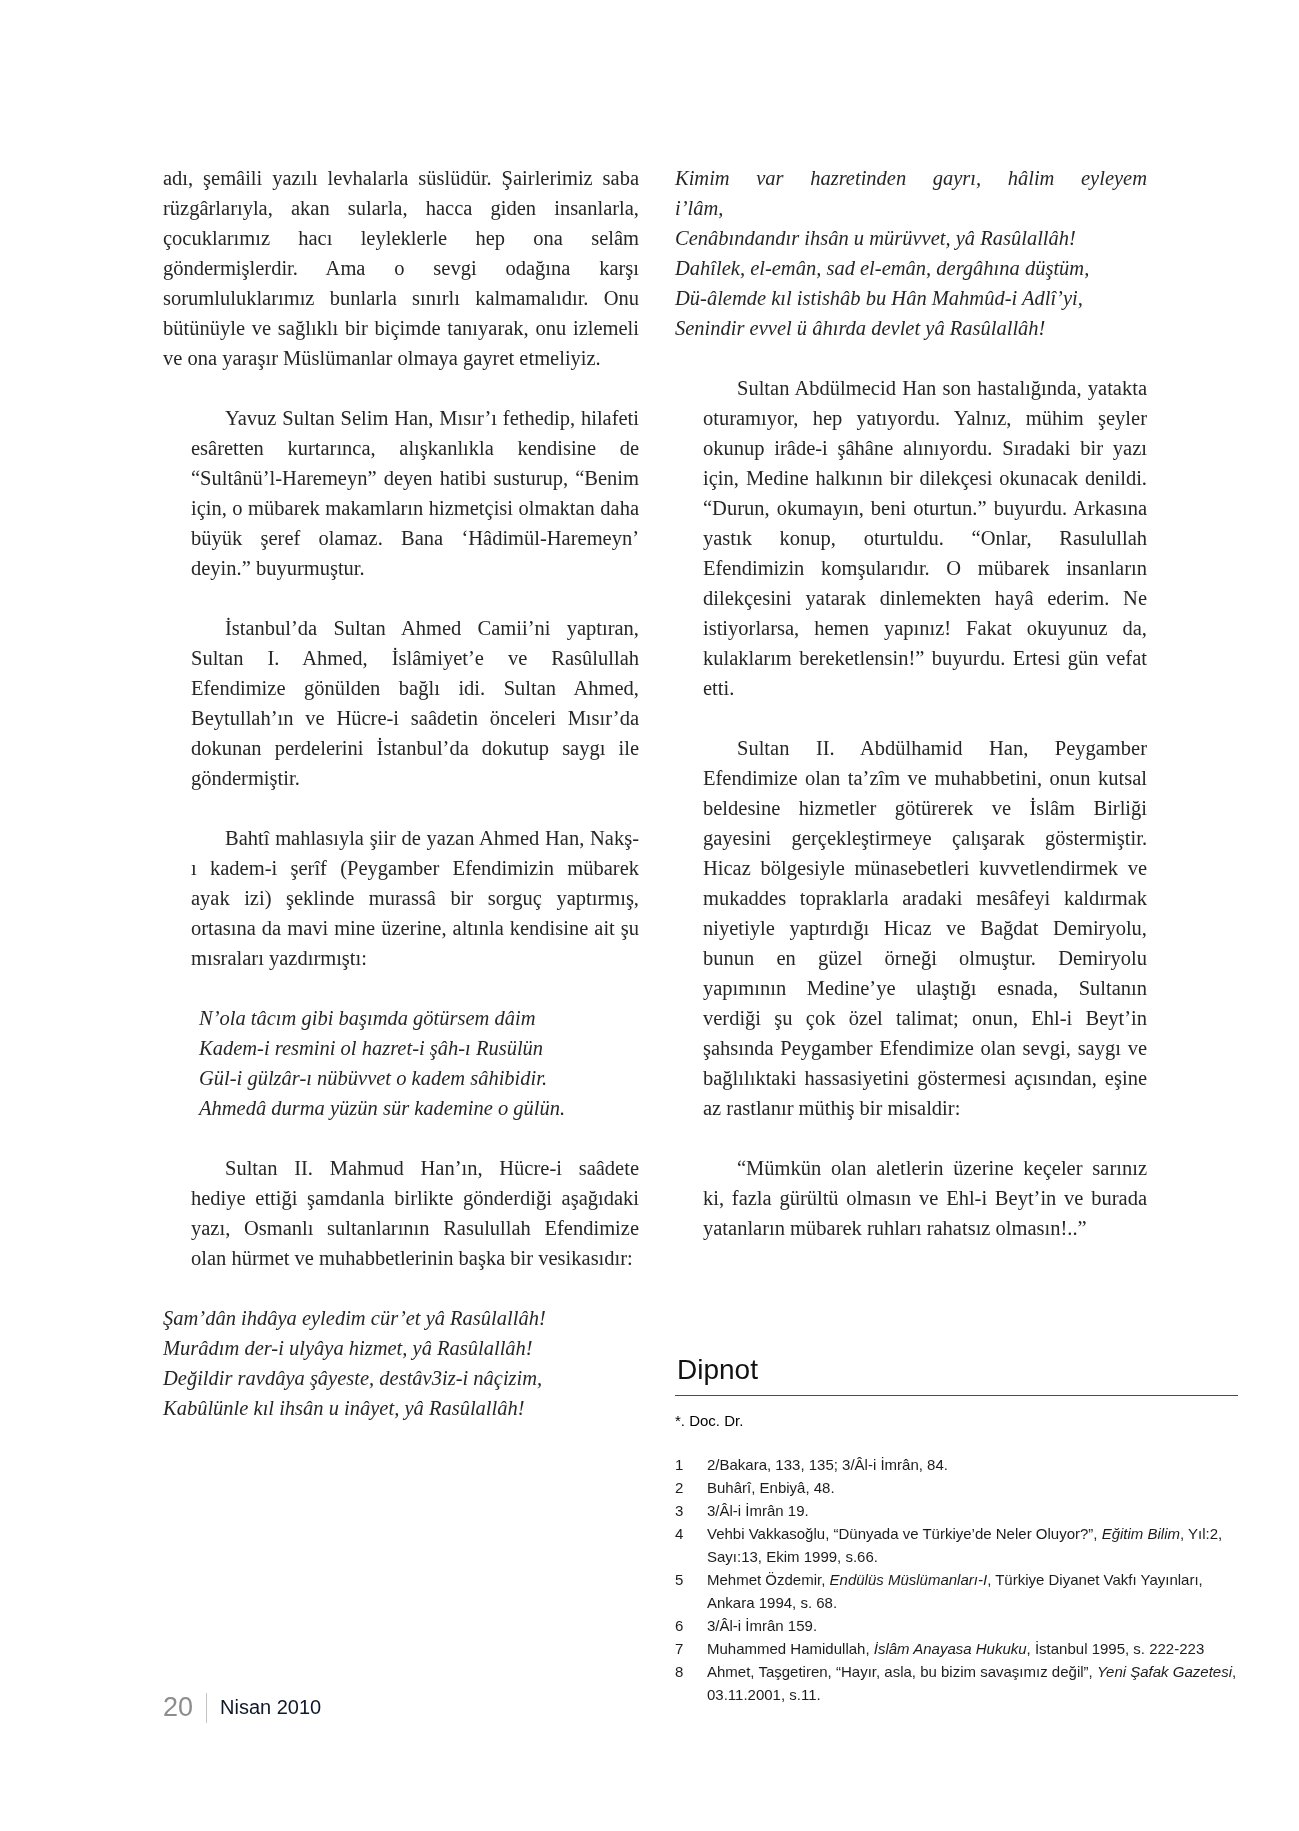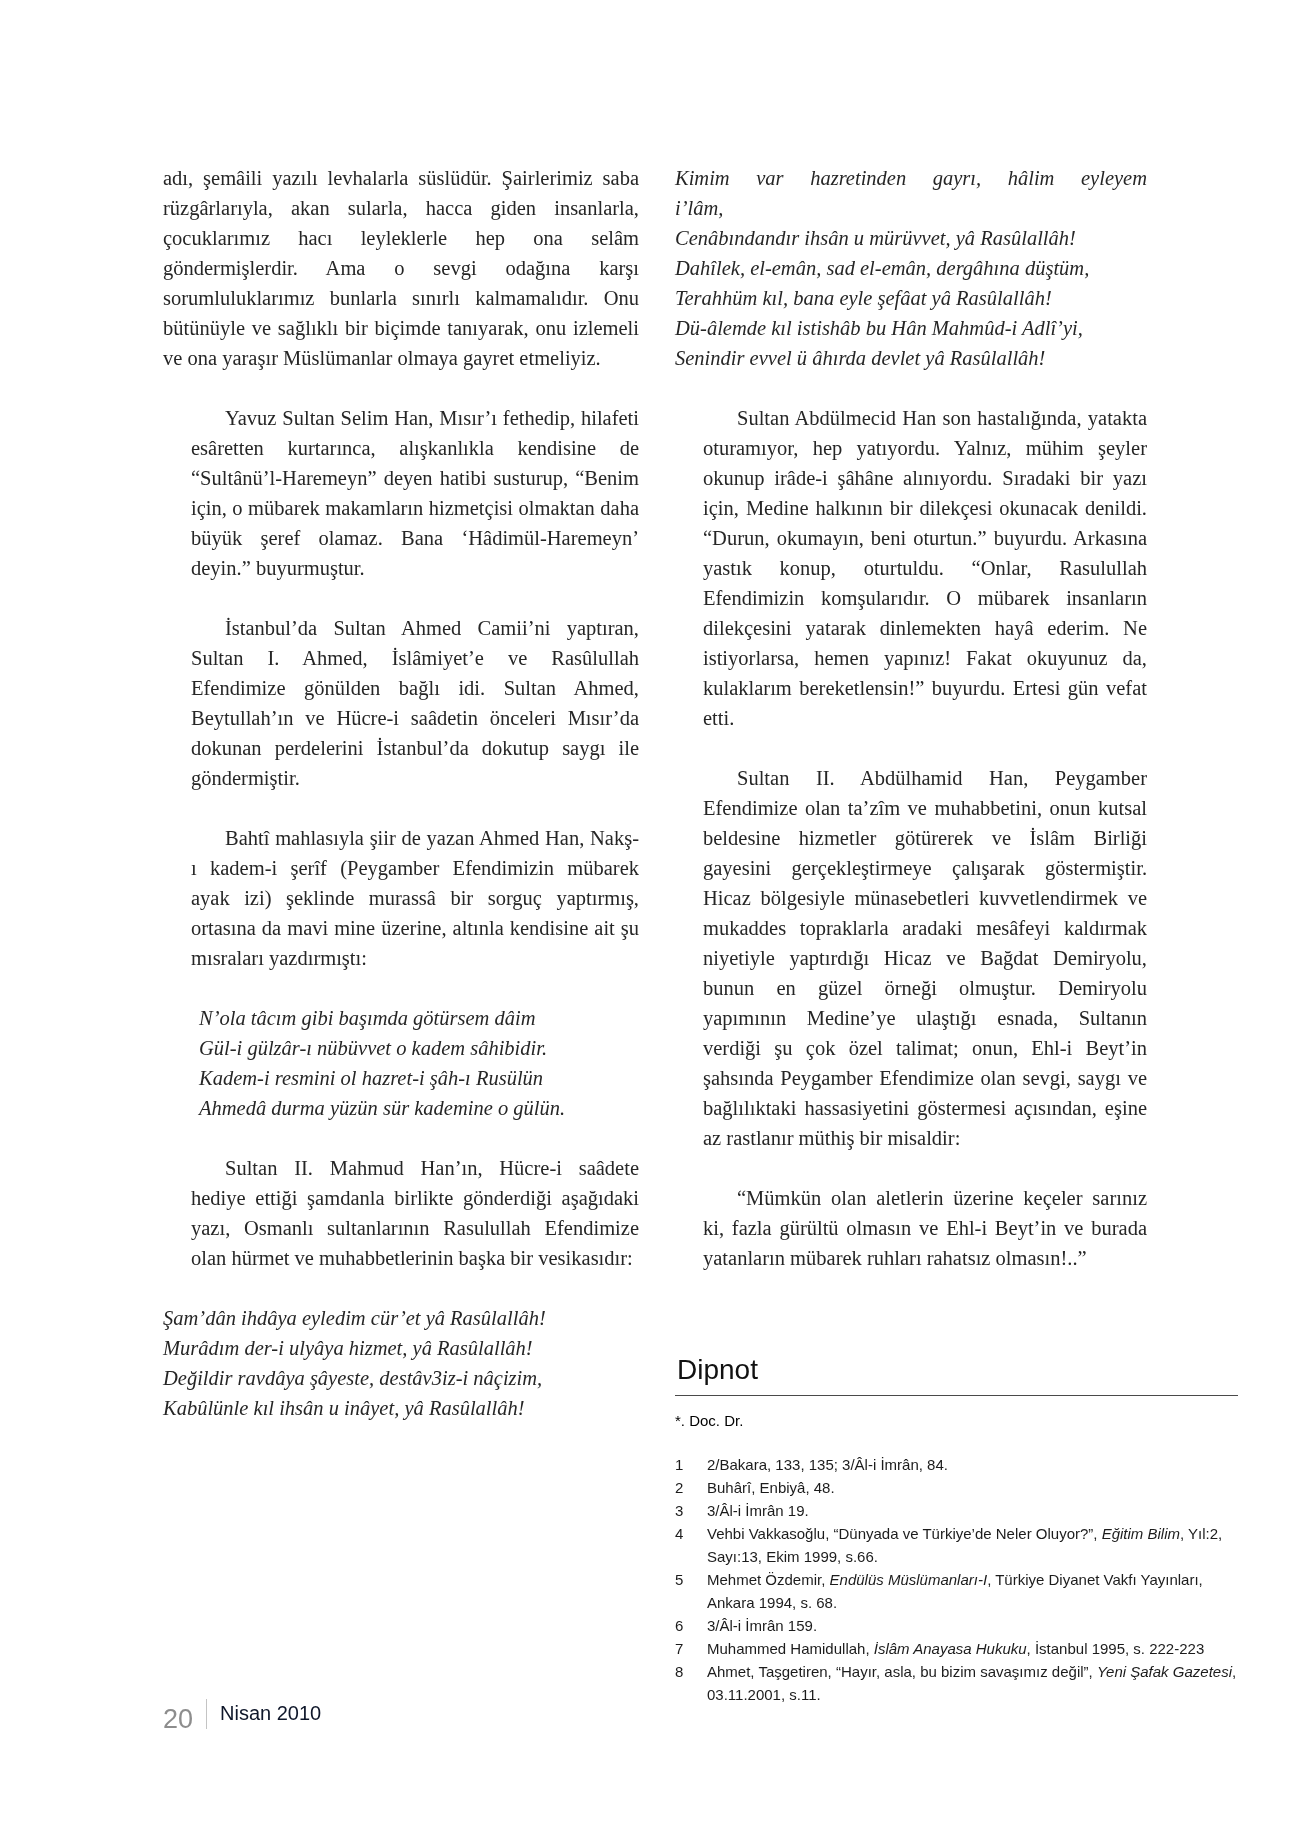--- a/index.html
+++ b/index.html
@@ -19,56 +19,55 @@
   .dipnot-title{font-size:28px;font-weight:400;color:#111111;margin:2px;line-height:32px;}
   .dipnot-rule{border:none;border-top:1.5px solid #4a4a4a;margin:9px 0 0 0;}
   .dipnot-note{font-size:15px;margin-top:16px;color:#000000;}
   .fn-list{margin-top:24px;font-size:15px;line-height:23px;}
   .fn-row{display:flex;}
   .fn-num{width:32px;flex:none;}
   .fn-text{flex:1;}
   .it{font-style:italic;}
   .footer{position:absolute;left:163px;top:1692px;display:flex;align-items:center;
           font-family:"Liberation Sans","DejaVu Sans",sans-serif;}
-  .footer-page{font-size:27px;color:#8d8d8d;margin-top:12px;}
+  .footer-page{font-size:27px;color:#8d8d8d;}
   .footer-sep{width:1px;height:30px;background:#c4c4c4;margin:0 13px 0 13px;}
   .footer-date{font-size:20px;color:#0f172a;}
 </style>
 </head>
 <body>
 
 <div class="page">
 
   <div class="col col-left" id="col-left">
       <p class="body-p">adı, şemâili yazılı levhalarla süslüdür. Şairlerimiz saba rüzgârlarıyla, akan sularla, hacca giden insanlarla, çocuklarımız hacı leyleklerle hep ona selâm göndermişlerdir. Ama o sevgi odağına karşı sorumluluklarımız bunlarla sınırlı kalmamalıdır. Onu bütünüyle ve sağlıklı bir biçimde tanıyarak, onu izlemeli ve ona yaraşır Müslümanlar olmaya gayret etmeliyiz.</p>
       <p class="body-p indent">Yavuz Sultan Selim Han, Mısır’ı fethedip, hilafeti esâretten kurtarınca, alışkanlıkla kendisine de “Sultânü’l-Haremeyn” deyen hatibi susturup, “Benim için, o mübarek makamların hizmetçisi olmaktan daha büyük şeref olamaz. Bana ‘Hâdimül-Haremeyn’ deyin.” buyurmuştur.</p>
       <p class="body-p indent">İstanbul’da Sultan Ahmed Camii’ni yaptıran, Sultan I. Ahmed, İslâmiyet’e ve Rasûlullah Efendimize gönülden bağlı idi. Sultan Ahmed, Beytullah’ın ve Hücre-i saâdetin önceleri Mısır’da dokunan perdelerini İstanbul’da dokutup saygı ile göndermiştir.</p>
       <p class="body-p indent">Bahtî mahlasıyla şiir de yazan Ahmed Han, Nakş-ı kadem-i şerîf (Peygamber Efendimizin mübarek ayak izi) şeklinde murassâ bir sorguç yaptırmış, ortasına da mavi mine üzerine, altınla kendisine ait şu mısraları yazdırmıştı:</p>
       <div class="verse vindent">
         <div class="vline">N’ola tâcım gibi başımda götürsem dâim</div>
+        <div class="vline">Kadem-i resmini ol hazret-i şâh-ı Rusülün</div>
         <div class="vline">Gül-i gülzâr-ı nübüvvet o kadem sâhibidir.</div>
-        <div class="vline">Kadem-i resmini ol hazret-i şâh-ı Rusülün</div>
         <div class="vline">Ahmedâ durma yüzün sür kademine o gülün.</div>
       </div>
       <p class="body-p indent">Sultan II. Mahmud Han’ın, Hücre-i saâdete hediye ettiği şamdanla birlikte gönderdiği aşağıdaki yazı, Osmanlı sultanlarının Rasulullah Efendimize olan hürmet ve muhabbetlerinin başka bir vesikasıdır:</p>
       <div class="verse">
         <div class="vline">Şam’dân ihdâya eyledim cür’et yâ Rasûlallâh!</div>
         <div class="vline">Murâdım der-i ulyâya hizmet, yâ Rasûlallâh!</div>
         <div class="vline">Değildir ravdâya şâyeste, destâv3iz-i nâçizim,</div>
         <div class="vline">Kabûlünle kıl ihsân u inâyet, yâ Rasûlallâh!</div>
       </div>
     </div>
 
   <div class="col col-right" id="col-right">
       <div class="verse">
         <div class="vline j">Kimim var hazretinden gayrı, hâlim eyleyem</div>
         <div class="vline">i’lâm,</div>
         <div class="vline">Cenâbındandır ihsân u mürüvvet, yâ Rasûlallâh!</div>
         <div class="vline">Dahîlek, el-emân, sad el-emân, dergâhına düştüm,</div>
-        <div class="vline">Terahhüm kıl, bana eyle şefâat yâ Rasûlallâh!</div>
         <div class="vline">Dü-âlemde kıl istishâb bu Hân Mahmûd-i Adlî’yi,</div>
         <div class="vline">Senindir evvel ü âhırda devlet yâ Rasûlallâh!</div>
       </div>
       <p class="body-p indent">Sultan Abdülmecid Han son hastalığında, yatakta oturamıyor, hep yatıyordu. Yalnız, mühim şeyler okunup irâde-i şâhâne alınıyordu. Sıradaki bir yazı için, Medine halkının bir dilekçesi okunacak denildi. “Durun, okumayın, beni oturtun.” buyurdu. Arkasına yastık konup, oturtuldu. “Onlar, Rasulullah Efendimizin komşularıdır. O mübarek insanların dilekçesini yatarak dinlemekten hayâ ederim. Ne istiyorlarsa, hemen yapınız! Fakat okuyunuz da, kulaklarım bereketlensin!” buyurdu. Ertesi gün vefat etti.</p>
       <p class="body-p indent">Sultan II. Abdülhamid Han, Peygamber Efendimize olan ta’zîm ve muhabbetini, onun kutsal beldesine hizmetler götürerek ve İslâm Birliği gayesini gerçekleştirmeye çalışarak göstermiştir. Hicaz bölgesiyle münasebetleri kuvvetlendirmek ve mukaddes topraklarla aradaki mesâfeyi kaldırmak niyetiyle yaptırdığı Hicaz ve Bağdat Demiryolu, bunun en güzel örneği olmuştur. Demiryolu yapımının Medine’ye ulaştığı esnada, Sultanın verdiği şu çok özel talimat; onun, Ehl-i Beyt’in şahsında Peygamber Efendimize olan sevgi, saygı ve bağlılıktaki hassasiyetini göstermesi açısından, eşine az rastlanır müthiş bir misaldir:</p>
       <p class="body-p indent">“Mümkün olan aletlerin üzerine keçeler sarınız ki, fazla gürültü olmasın ve Ehl-i Beyt’in ve burada yatanların mübarek ruhları rahatsız olmasın!..”</p>
     </div>
 
   <div class="dipnot">
     <h2 class="dipnot-title">Dipnot</h2>

